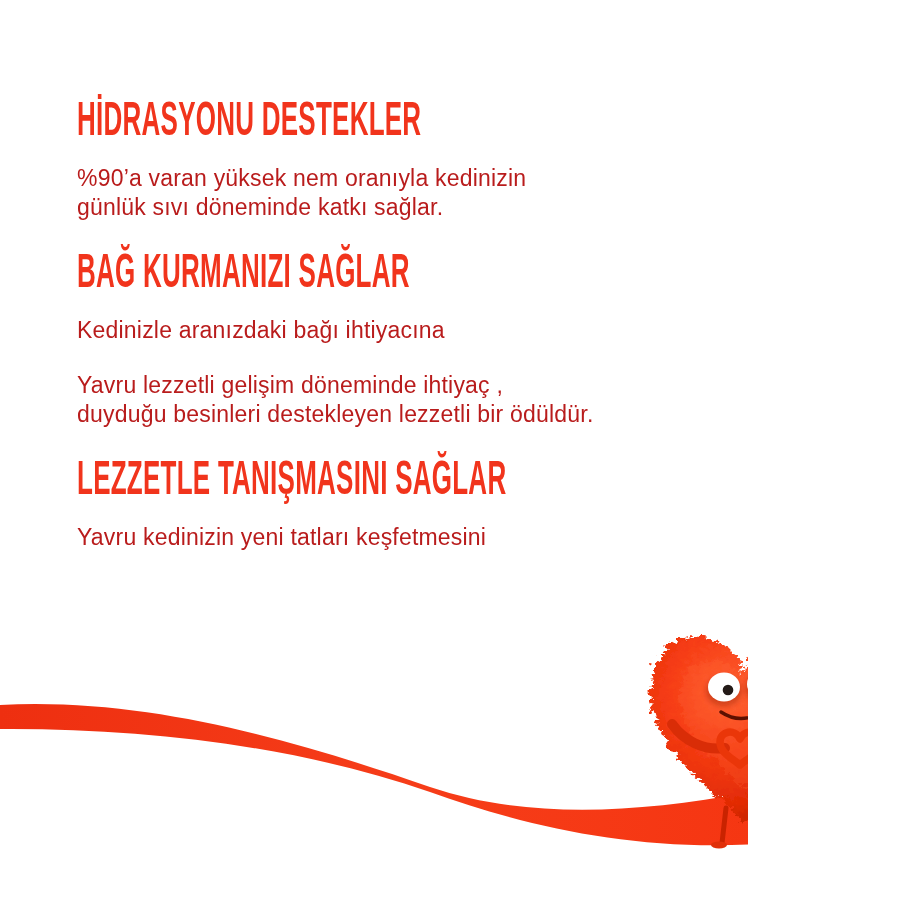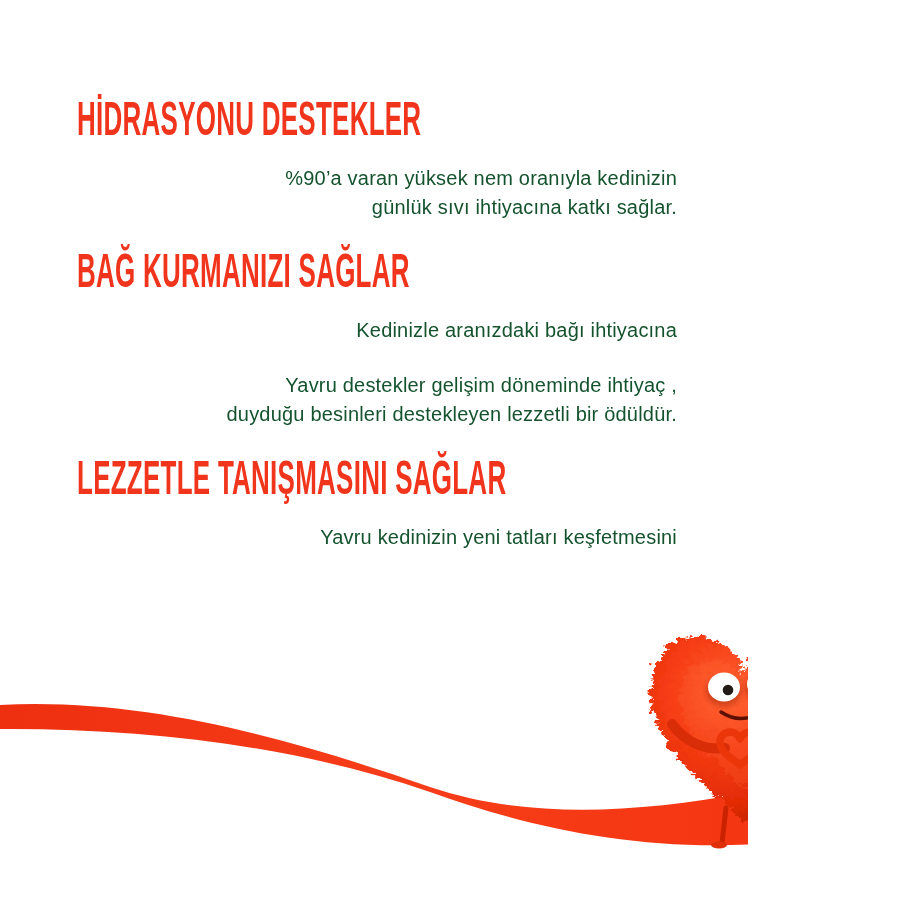--- a/index.html
+++ b/index.html
@@ -14,26 +14,25 @@
     transform:scaleX(0.53);
     transform-origin:0 50%;
     font-size:49px;
     font-weight:700;
     color:#f1341c;
     letter-spacing:0.5px;
     white-space:nowrap;
   }
   .benefit p{
     margin:0 0 26px 0;
-    font-size:20px;
+    font-size:23px;
     line-height:29px;
-    color:#14532d;
+    color:#b91c1c;
     letter-spacing:0.2px;
     font-weight:400;
-    text-align:right;
   }
 
   .ribbon{position:absolute;left:0;top:0;width:900px;height:900px;pointer-events:none;}
   .mascot{position:absolute;left:632px;top:612px;width:216px;height:240px;pointer-events:none;}
 </style>
 </head>
 <body>
 
 <div class="poster">
 
@@ -45,31 +44,31 @@
         <stop offset="1" stop-color="#f5330f"></stop>
       </linearGradient>
     </defs>
     <path d="M0,705 C150,697 300,742 430,787 C560,831 720,806 900,757 L900,821 C720,869 560,839 430,792 C300,747 150,728 0,729 Z" fill="url(#ribbonGrad)"></path>
   </svg>
 
   <div class="content">
     <section class="benefit">
       <h2><span class="heading-inner">HİDRASYONU DESTEKLER</span></h2>
       <p><span>%90’a varan yüksek nem oranıyla kedinizin</span><br>
-      <span>günlük sıvı ihtiyacına katkı sağlar.</span></p>
+      <span>günlük sıvı döneminde katkı sağlar.</span></p>
     </section>
 
     <section class="benefit">
       <h2><span class="heading-inner">BAĞ KURMANIZI SAĞLAR</span></h2>
       <p><span>Kedinizle aranızdaki bağı ihtiyacına</span><br>
       </p>
     </section>
 
     <section class="benefit">
-      <p><span>Yavru destekler gelişim döneminde ihtiyaç ,</span><br>
+      <p><span>Yavru lezzetli gelişim döneminde ihtiyaç ,</span><br>
       <span>duyduğu besinleri destekleyen lezzetli bir ödüldür.</span></p>
     </section>
 
     <section class="benefit">
       <h2><span class="heading-inner">LEZZETLE TANIŞMASINI SAĞLAR</span></h2>
       <p><span>Yavru kedinizin yeni tatları keşfetmesini</span><br>
       </p>
     </section>
   </div>
 

